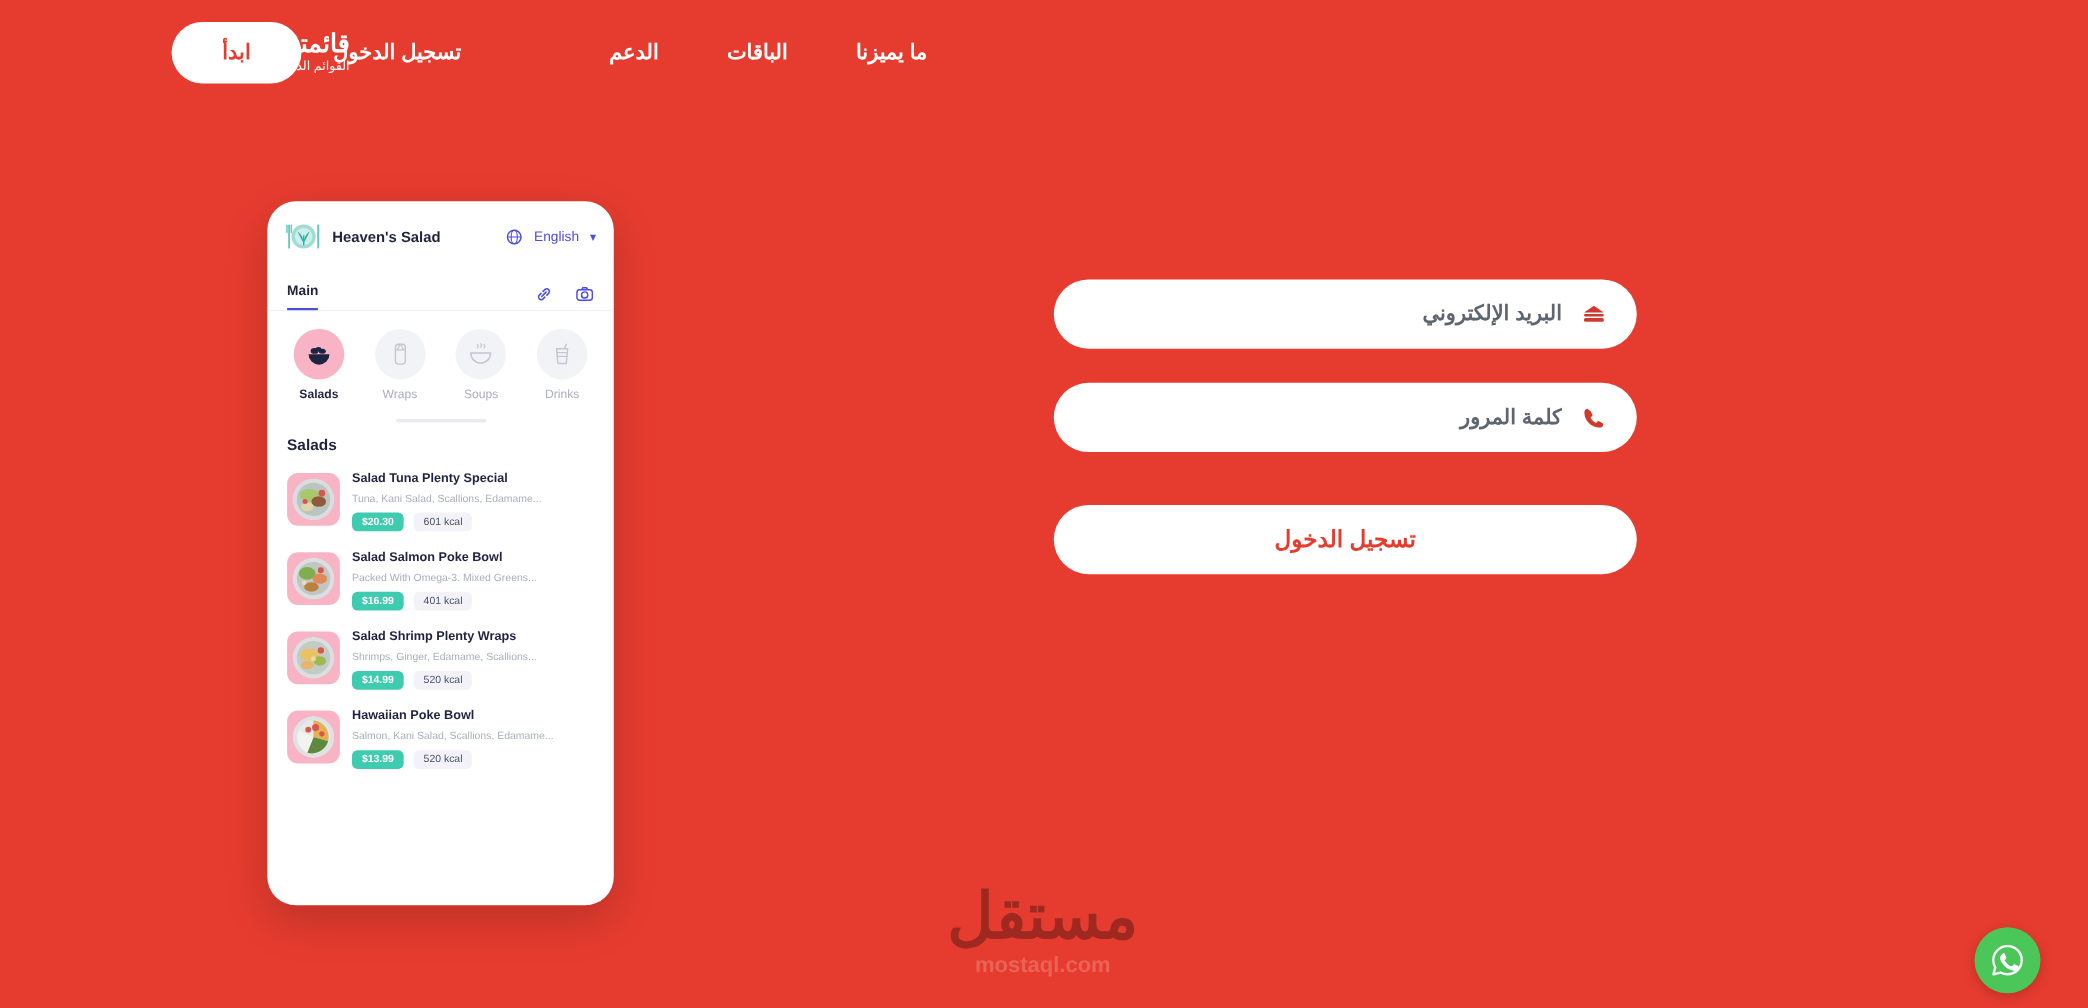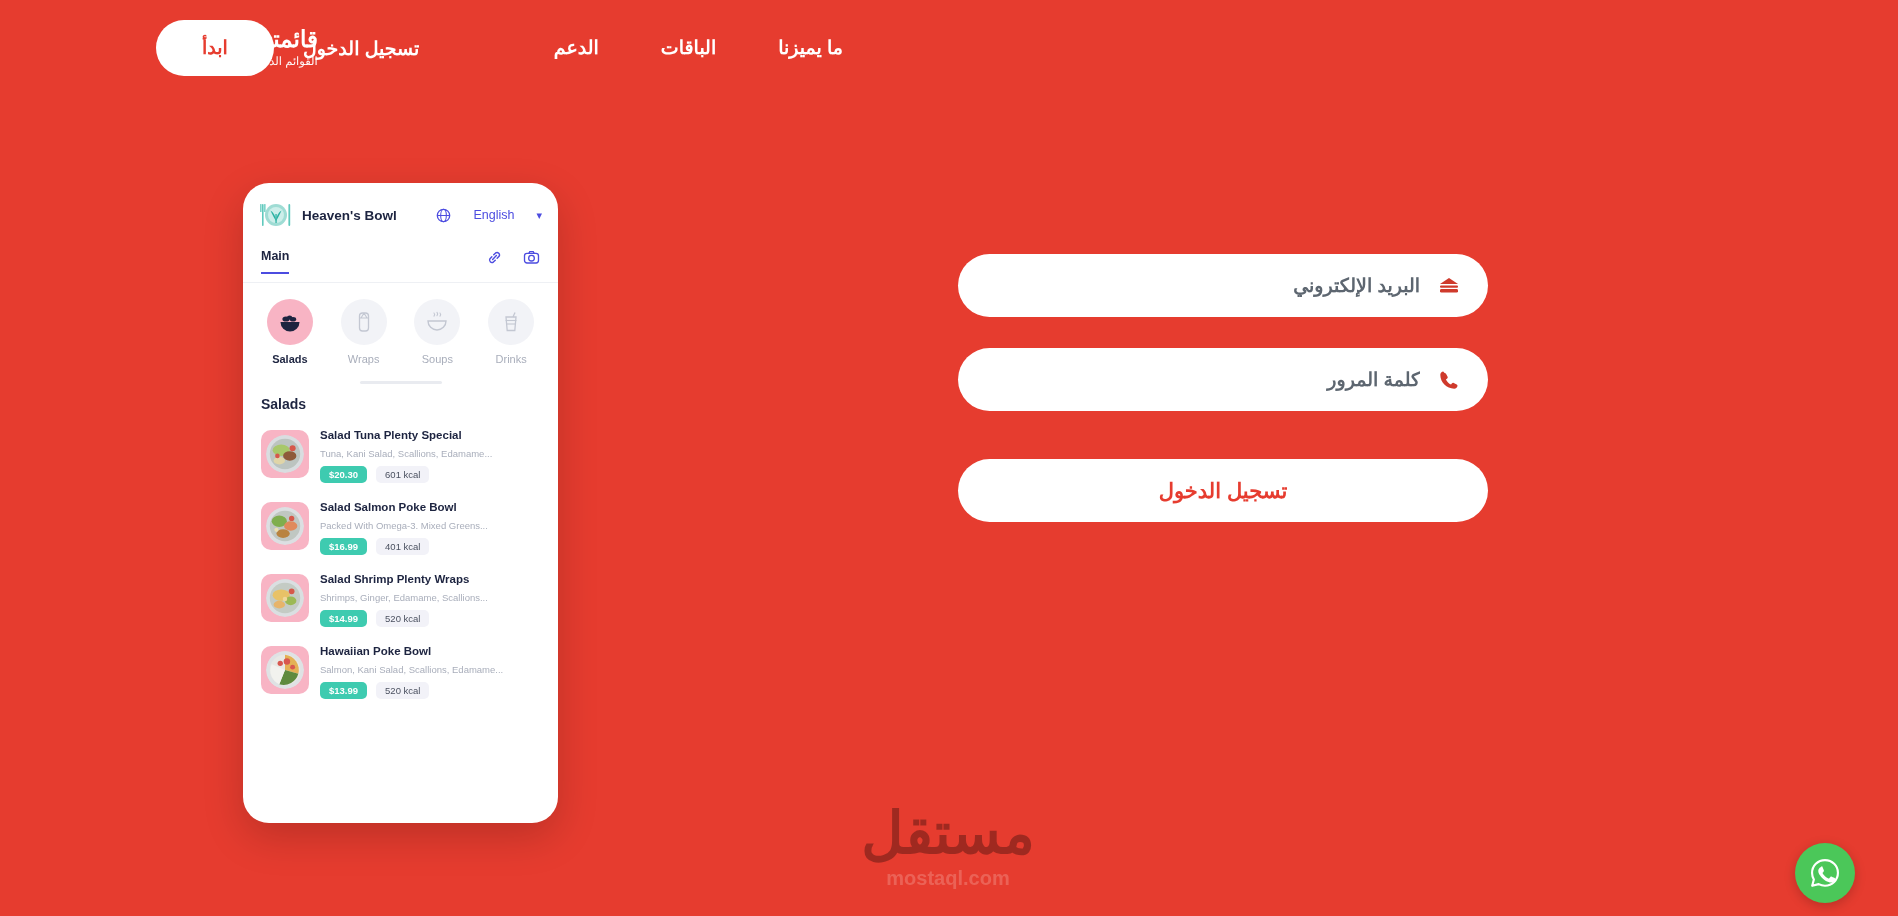--- a/index.html
+++ b/index.html
@@ -82,26 +82,26 @@
     position:absolute; left:243px; top:183px; width:315px; height:640px;
     background:#fff; border-radius:26px; overflow:hidden; direction:ltr;
     box-shadow:0 14px 40px rgba(0,0,0,.18);
   }
   .ph-header {
     display:flex; align-items:center; padding:17px 16px 13px 16px; gap:9px;
   }
   .ph-logo { width:34px; height:30px; flex:none; }
   .ph-restaurant { font-size:13.5px; font-weight:bold; color:#1d2440;
                    flex:1; white-space:nowrap; }
-  .ph-lang { display:flex; align-items:center; gap:22px; cursor:pointer; }
+  .ph-lang { display:flex; align-items:center; gap:10px; cursor:pointer; }
   .ph-lang-text { font-size:12.5px; color:#4c4ce0; font-weight:normal; }
   .ph-chev { color:#4c4ce0; font-size:11px; }
 
   .ph-tabs {
-    display:flex; align-items:flex-start; padding:6px 18px 0 18px;
+    display:flex; align-items:flex-end; padding:6px 18px 0 18px;
     border-bottom:1px solid #eef0f4; height:40px; position:relative;
   }
   .ph-tab {
     font-size:12.5px; font-weight:bold; color:#1d2440; cursor:pointer;
     padding-bottom:9px; border-bottom:2.5px solid #4c4ce0;
   }
   .ph-tab-icons { margin-left:auto; display:flex; gap:20px; align-items:center;
                   padding-bottom:6px; }
 
   .ph-cats { display:flex; justify-content:space-around; padding:16px 10px 6px 10px; }
@@ -225,21 +225,21 @@
         <circle cx="17" cy="15" r="8" fill="#cdeeea"></circle>
         <path d="M17 21 C17 16 14 12 11.5 10.5 C13 14 14.5 17 17 21 Z" fill="#2fb3a4"></path>
         <path d="M17 21 C17 16 20 12 22.5 10.5 C21 14 19.5 17 17 21 Z" fill="#2fb3a4"></path>
         <rect x="16.4" y="14" width="1.3" height="9" fill="#2fb3a4"></rect>
         <rect x="3" y="4" width="1.6" height="22" rx=".8" fill="#5fc9bd"></rect>
         <rect x="1.2" y="4" width="1.3" height="8" rx=".6" fill="#5fc9bd"></rect>
         <rect x="5.2" y="4" width="1.3" height="8" rx=".6" fill="#5fc9bd"></rect>
         <rect x="29.4" y="4" width="1.8" height="22" rx=".9" fill="#5fc9bd"></rect>
       </svg>
     </span>
-    <span class="ph-restaurant">Heaven's Bowl</span>
+    <span class="ph-restaurant">Heaven's Salad</span>
     <span class="ph-lang">
       <svg width="15" height="15" viewBox="0 0 16 16">
         <circle cx="8" cy="8" r="6.6" fill="none" stroke="#4c4ce0" stroke-width="1.4"></circle>
         <ellipse cx="8" cy="8" rx="3" ry="6.6" fill="none" stroke="#4c4ce0" stroke-width="1.1"></ellipse>
         <line x1="1.6" y1="8" x2="14.4" y2="8" stroke="#4c4ce0" stroke-width="1.1"></line>
       </svg>
       <span class="ph-lang-text">English</span>
       <span class="ph-chev">▾</span>
     </span>
   </div>

